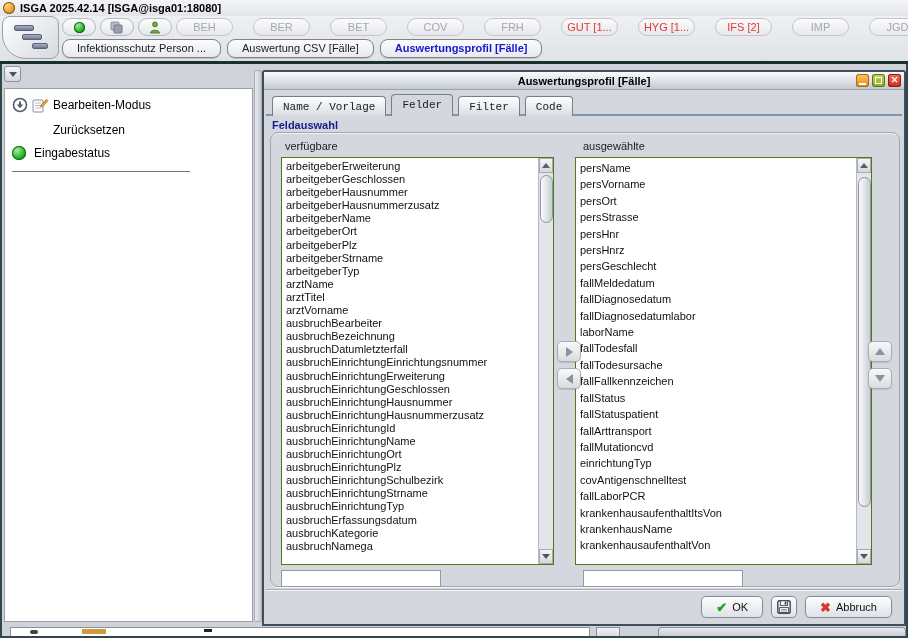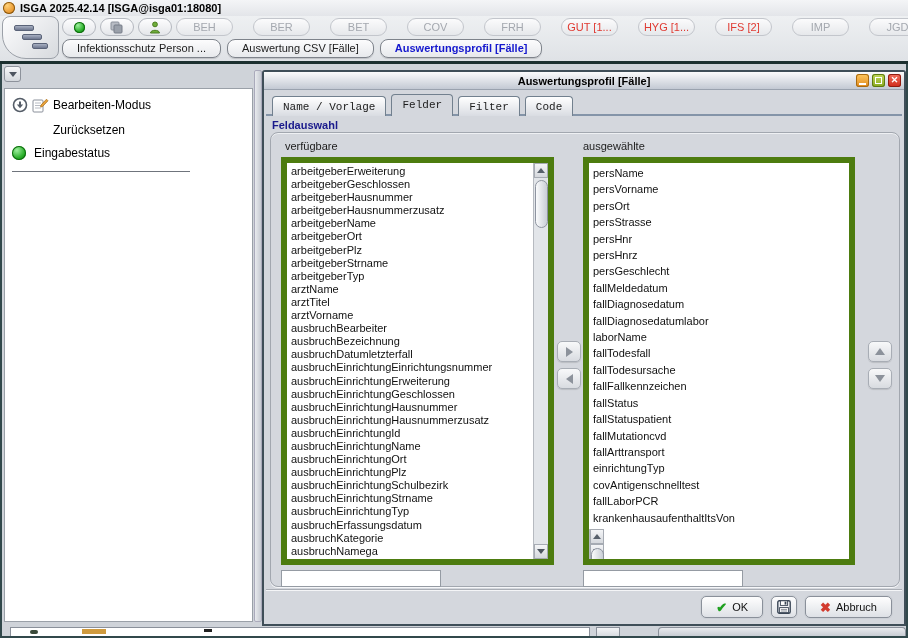--- a/index.html
+++ b/index.html
@@ -108,23 +108,23 @@
 
   .group-title { position:absolute; left:8px; top:47px; color:#1a1a8c; font-weight:bold; }
   .groupbox { position:absolute; left:6px; top:60px; width:630px; height:455px;
               border:1px solid #a2a7af; border-radius:8px;
               box-shadow:0 1px 0 #f6f7f9, inset 0 1px 0 #eef0f3; }
   .col-label { position:absolute; color:#1c1c1c; }
   .lbl-avail { left:14px; top:7px; }
   .lbl-sel   { left:312px; top:7px; }
 
   .listbox { position:absolute; top:24px; height:408px; background:#fff;
-             border:6px solid #4d7c0f; display:flex; overflow:hidden; }
+             border:1px solid #4d7c0f; display:flex; overflow:hidden; }
   .listbox.avail { left:10px;  width:273px; }
-  .listbox.sel   { left:312px; width:272px;flex-direction:column; }
+  .listbox.sel   { left:304px; width:297px; }
   .list-items { flex:1; overflow:hidden; padding:2px 0 0 4px; }
   .list-item { white-space:nowrap; overflow:hidden; }
   .dense .list-item { line-height:13.1px; font-size:11px; }
   .loose .list-item { line-height:16.4px; font-size:11px; }
 
   .vscroll { width:15px; border-left:1px solid #b6bac0; background:#e2e5e9;
              display:flex; flex-direction:column; }
   .sb-btn { height:15px; background:linear-gradient(#f4f5f7,#d5d8dd); border:1px solid #a6abb3;
             display:flex; align-items:center; justify-content:center; }
   .sb-track { flex:1; position:relative; }
@@ -368,22 +368,22 @@
               <div class="list-item">persGeschlecht</div>
               <div class="list-item">fallMeldedatum</div>
               <div class="list-item">fallDiagnosedatum</div>
               <div class="list-item">fallDiagnosedatumlabor</div>
               <div class="list-item">laborName</div>
               <div class="list-item">fallTodesfall</div>
               <div class="list-item">fallTodesursache</div>
               <div class="list-item">fallFallkennzeichen</div>
               <div class="list-item">fallStatus</div>
               <div class="list-item">fallStatuspatient</div>
+              <div class="list-item">fallArttransport</div>
               <div class="list-item">fallMutationcvd</div>
-              <div class="list-item">fallArttransport</div>
               <div class="list-item">einrichtungTyp</div>
               <div class="list-item">covAntigenschnelltest</div>
               <div class="list-item">fallLaborPCR</div>
               <div class="list-item">krankenhausaufenthaltItsVon</div>
               <div class="list-item">krankenhausName</div>
               <div class="list-item">krankenhausaufenthaltVon</div>
             </div>
           <div class="vscroll">
             <span class="sb-btn">
                 <span class="tri up"></span>

